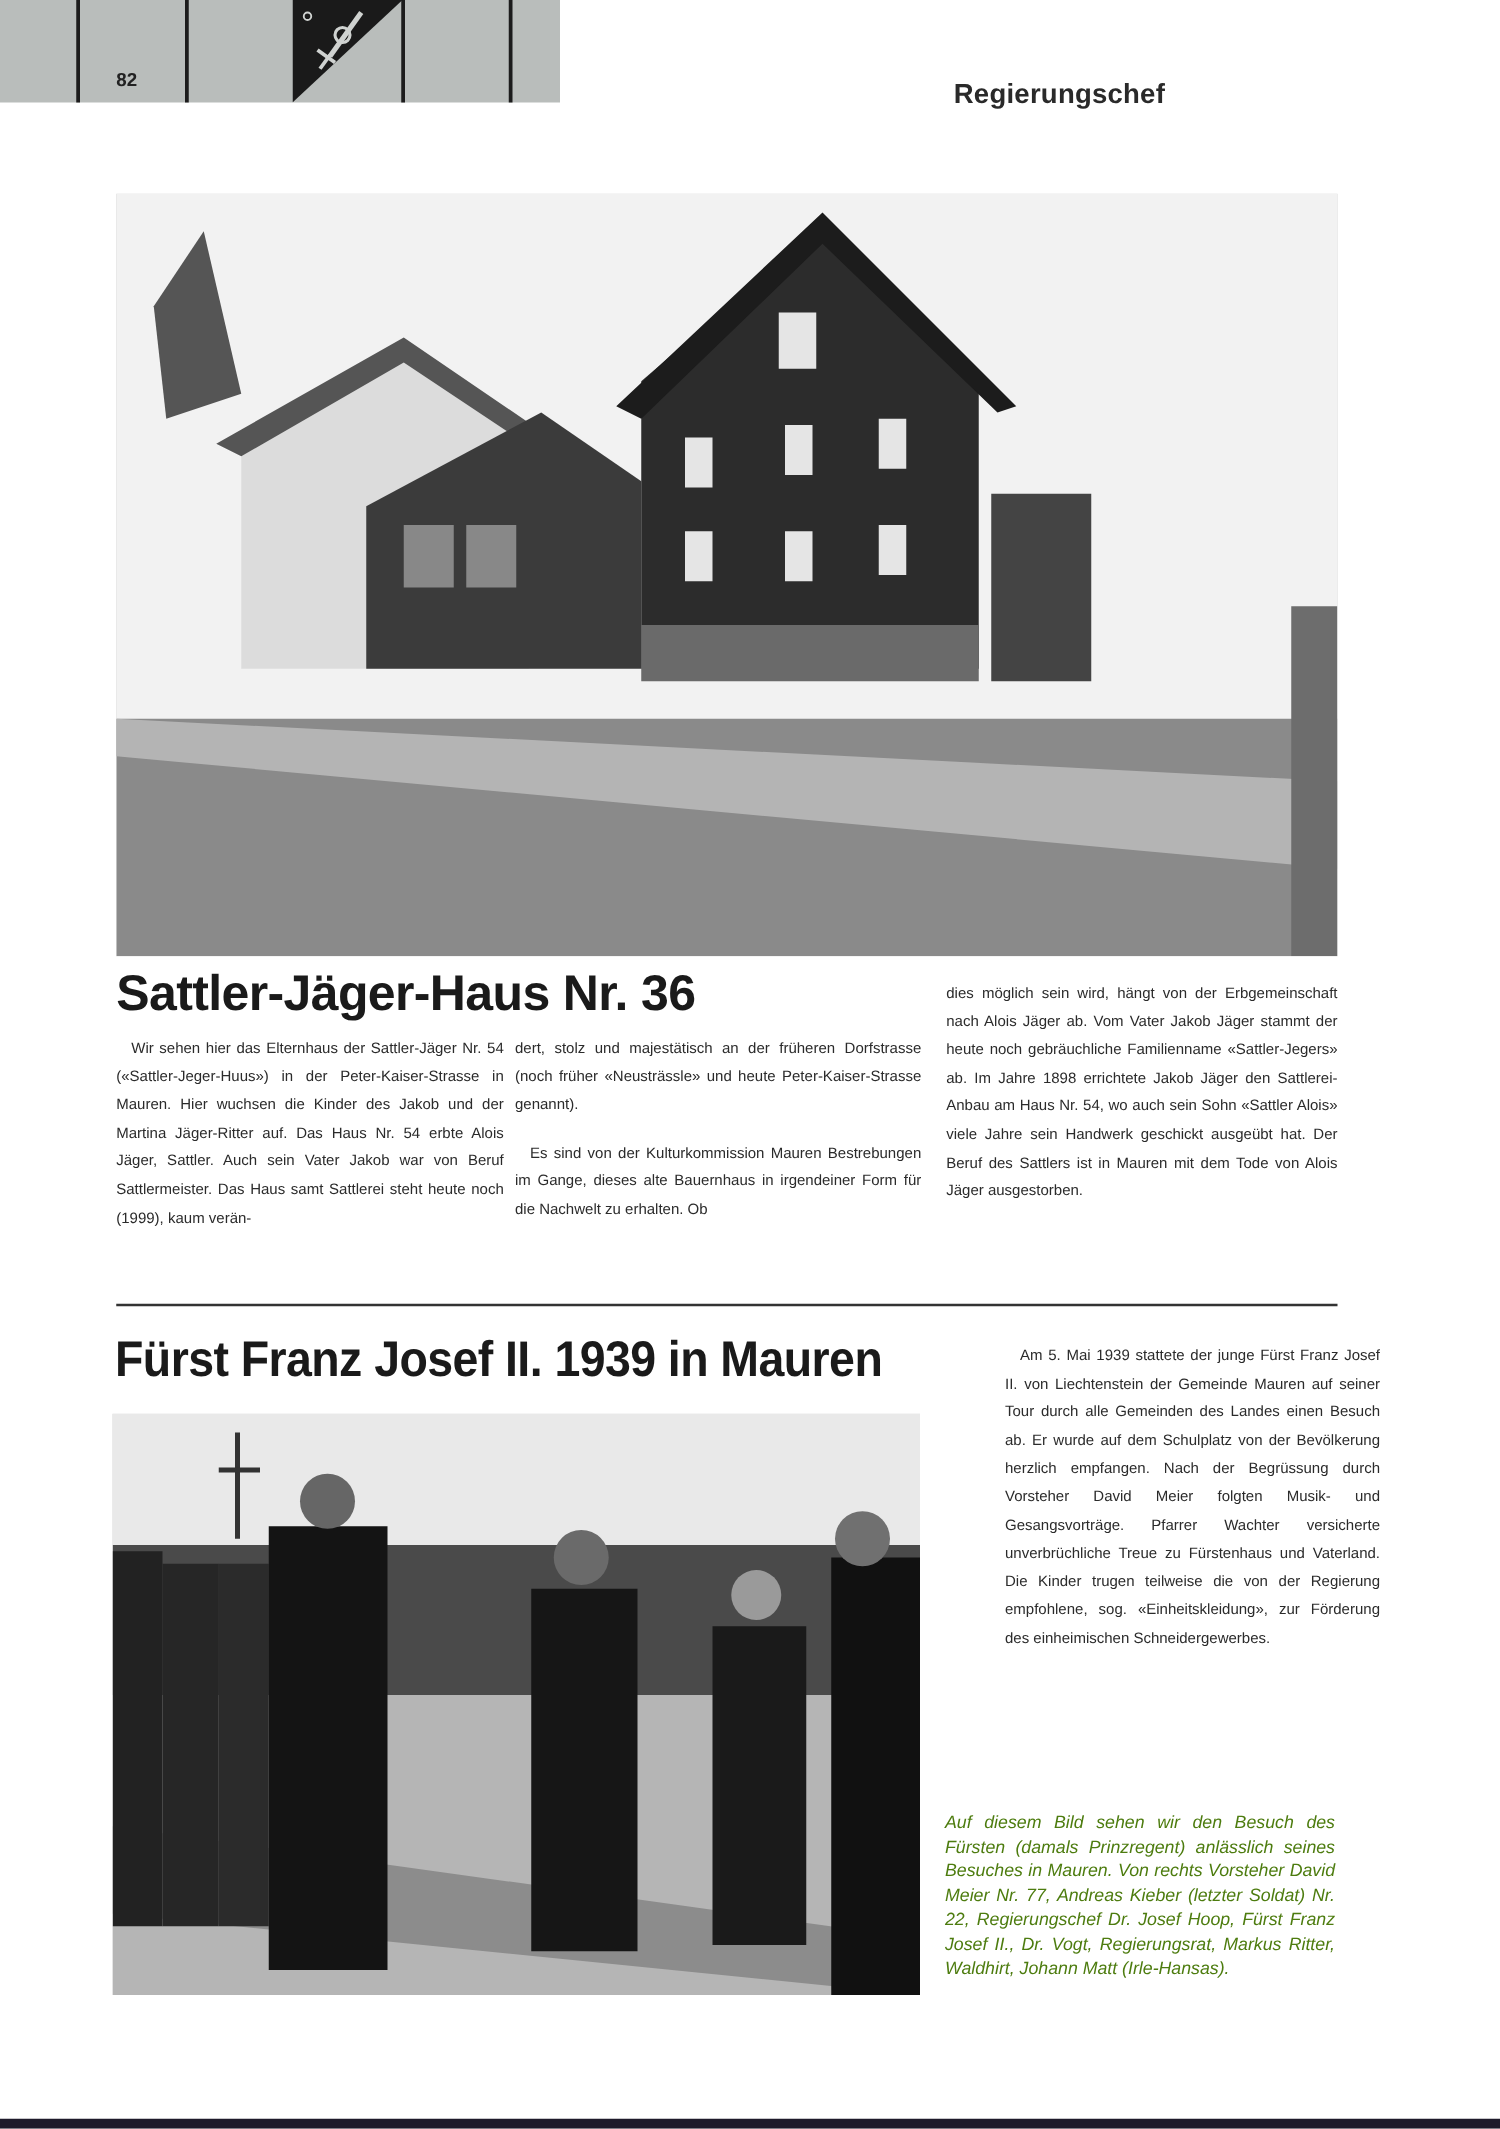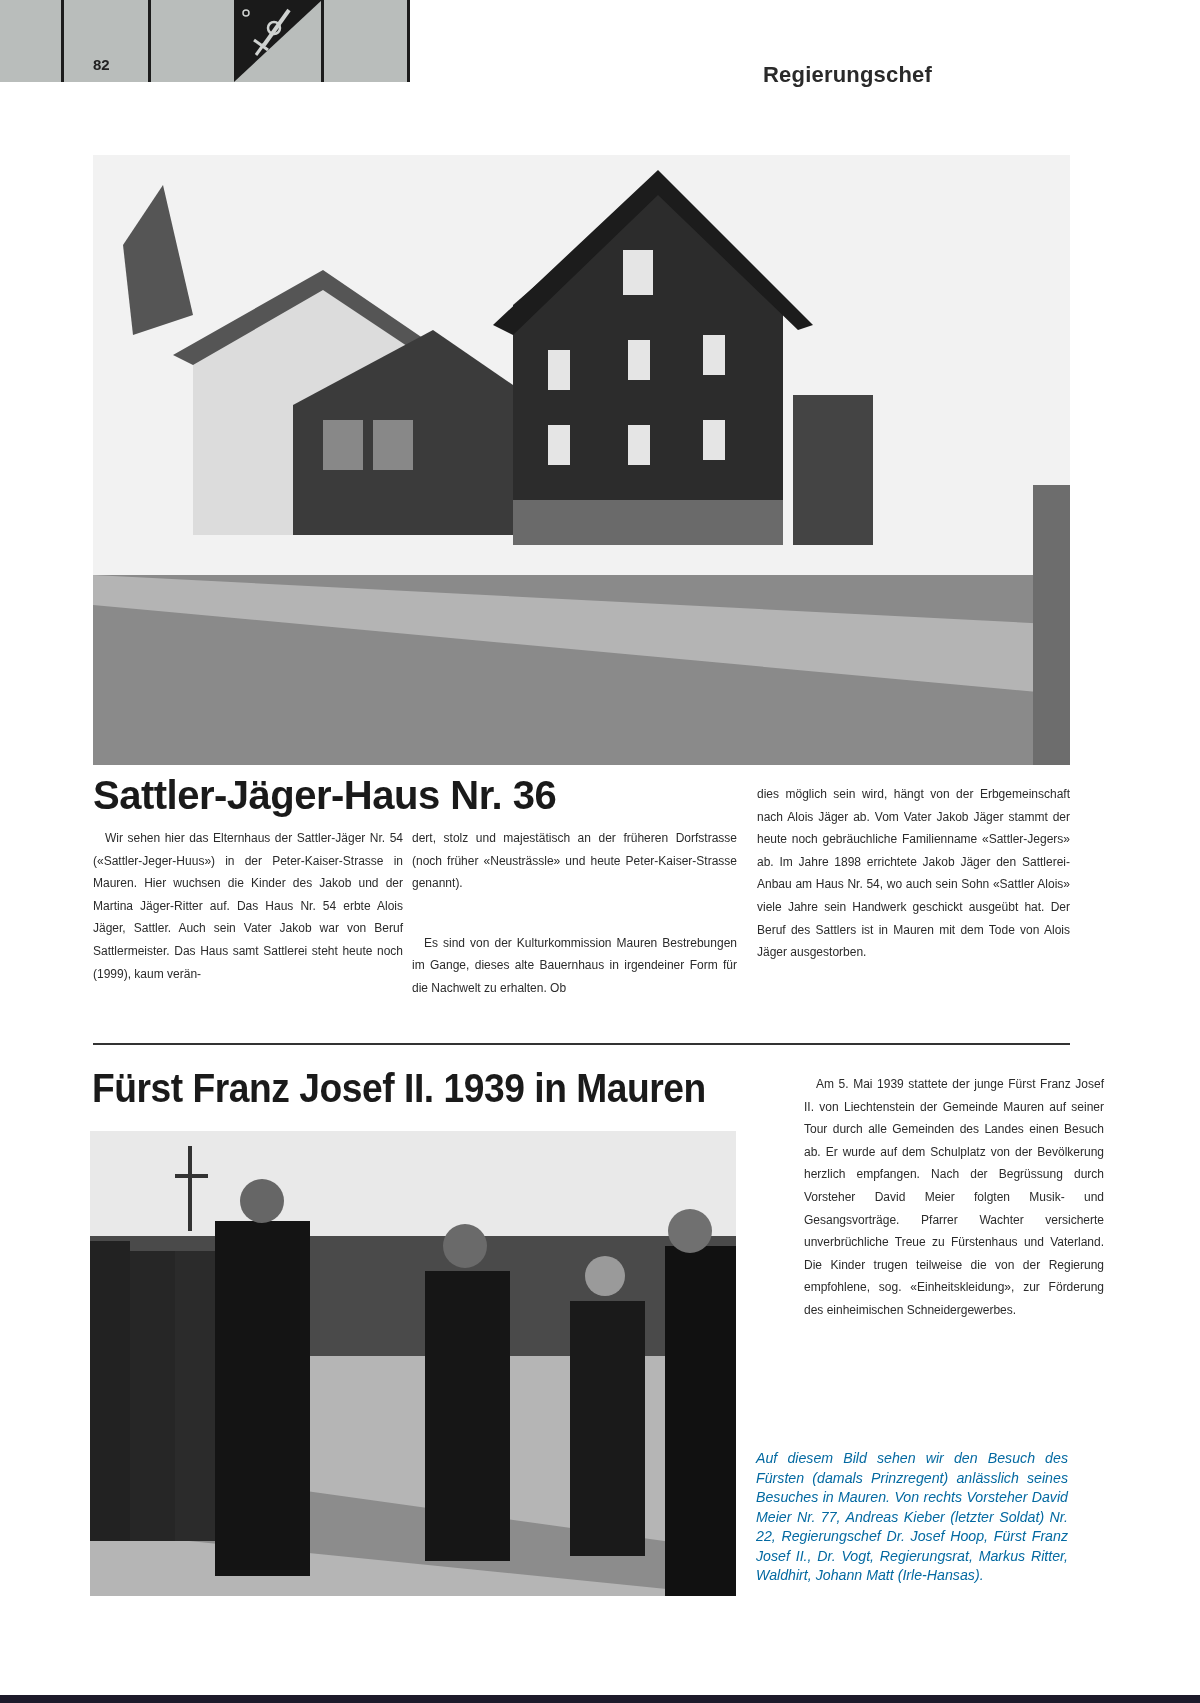--- a/index.html
+++ b/index.html
@@ -4,20 +4,21 @@
 <style>
   html, body { margin: 0; padding: 0; }
   body {
     width: 1200px; height: 1703px; position: relative; overflow: hidden;
     background: #ffffff; color: #222;
     font-family: "Liberation Sans", sans-serif;
   }
   .header-strip {
     position: absolute; left: 0; top: 0; width: 410px; height: 82px;
     background: #b9bdbb;
+    padding-left: 38px;
   }
   .header-strip .vline { position: absolute; top: 0; width: 3px; height: 82px; background: #1c1c1c; }
   .page-num {
     position: absolute; left: 93px; top: 56px; font-size: 15px; font-weight: bold; color: #222;
   }
   .emblem { position: absolute; left: 234px; top: 0; width: 88px; height: 82px; }
   .section-label {
     position: absolute; left: 763px; top: 62px; font-size: 22px; font-weight: bold; color: #2a2a2a;
     letter-spacing: 0.2px;
   }
@@ -32,21 +33,21 @@
   .h2 { left: 92px; top: 1066px; font-size: 40px; transform: scaleX(0.93); transform-origin: left; }
   .col { position: absolute; font-size: 12px; line-height: 22.6px; color: #2b2b2b; text-align: justify; }
   .col p { margin: 0; }
   .col p.indent { text-indent: 12px; }
   .c1 { left: 93px; top: 827px; width: 310px; }
   .c2 { left: 412px; top: 827px; width: 325px; }
   .c3 { left: 757px; top: 783px; width: 313px; }
   .c4 { left: 804px; top: 1073px; width: 300px; }
   .caption {
     position: absolute; left: 756px; top: 1449px; width: 312px;
-    font-size: 14.2px; line-height: 19.5px; font-style: italic; color: #0369a1; text-align: justify;
+    font-size: 14.2px; line-height: 19.5px; font-style: italic; color: #4d7c0f; text-align: justify;
   }
   .rule { position: absolute; left: 93px; top: 1043px; width: 977px; height: 2px; background: #333; }
   .bottom-band { position: absolute; left: 0; top: 1695px; width: 1200px; height: 8px; background: #1d1a2a; }
 </style>
 </head>
 <body>
 
 <div class="header-strip">
   <div class="vline" style="left:61px"></div>
   <div class="vline" style="left:148px"></div>
@@ -93,21 +94,21 @@
   </svg>
 </div>
 
 <h2 class="headline h1">Sattler-Jäger-Haus Nr. 36</h2>
 
 <div class="col c1">
   <p class="indent">Wir sehen hier das Elternhaus der Sattler-Jäger Nr. 54 («Sattler-Jeger-Huus») in der Peter-Kaiser-Strasse in Mauren. Hier wuchsen die Kinder des Jakob und der Martina Jäger-Ritter auf. Das Haus Nr. 54 erbte Alois Jäger, Sattler. Auch sein Vater Jakob war von Beruf Sattlermeister. Das Haus samt Sattlerei steht heute noch (1999), kaum verän-</p>
 </div>
 <div class="col c2">
   <p>dert, stolz und majestätisch an der früheren Dorfstrasse (noch früher «Neusträssle» und heute Peter-Kaiser-Strasse genannt).</p>
-  <p class="indent" style="margin-top:37px">Es sind von der Kulturkommission Mauren Bestrebungen im Gange, dieses alte Bauernhaus in irgendeiner Form für die Nachwelt zu erhalten. Ob</p>
+  <p class="indent" style="margin-top:16px">Es sind von der Kulturkommission Mauren Bestrebungen im Gange, dieses alte Bauernhaus in irgendeiner Form für die Nachwelt zu erhalten. Ob</p>
 </div>
 <div class="col c3">
   <p>dies möglich sein wird, hängt von der Erbgemeinschaft nach Alois Jäger ab. Vom Vater Jakob Jäger stammt der heute noch gebräuchliche Familienname «Sattler-Jegers» ab. Im Jahre 1898 errichtete Jakob Jäger den Sattlerei-Anbau am Haus Nr. 54, wo auch sein Sohn «Sattler Alois» viele Jahre sein Handwerk geschickt ausgeübt hat. Der Beruf des Sattlers ist in Mauren mit dem Tode von Alois Jäger ausgestorben.</p>
 </div>
 
 <div class="rule"></div>
 
 <h2 class="headline h2">Fürst Franz Josef II. 1939 in Mauren</h2>
 
 <div class="photo photo2">

